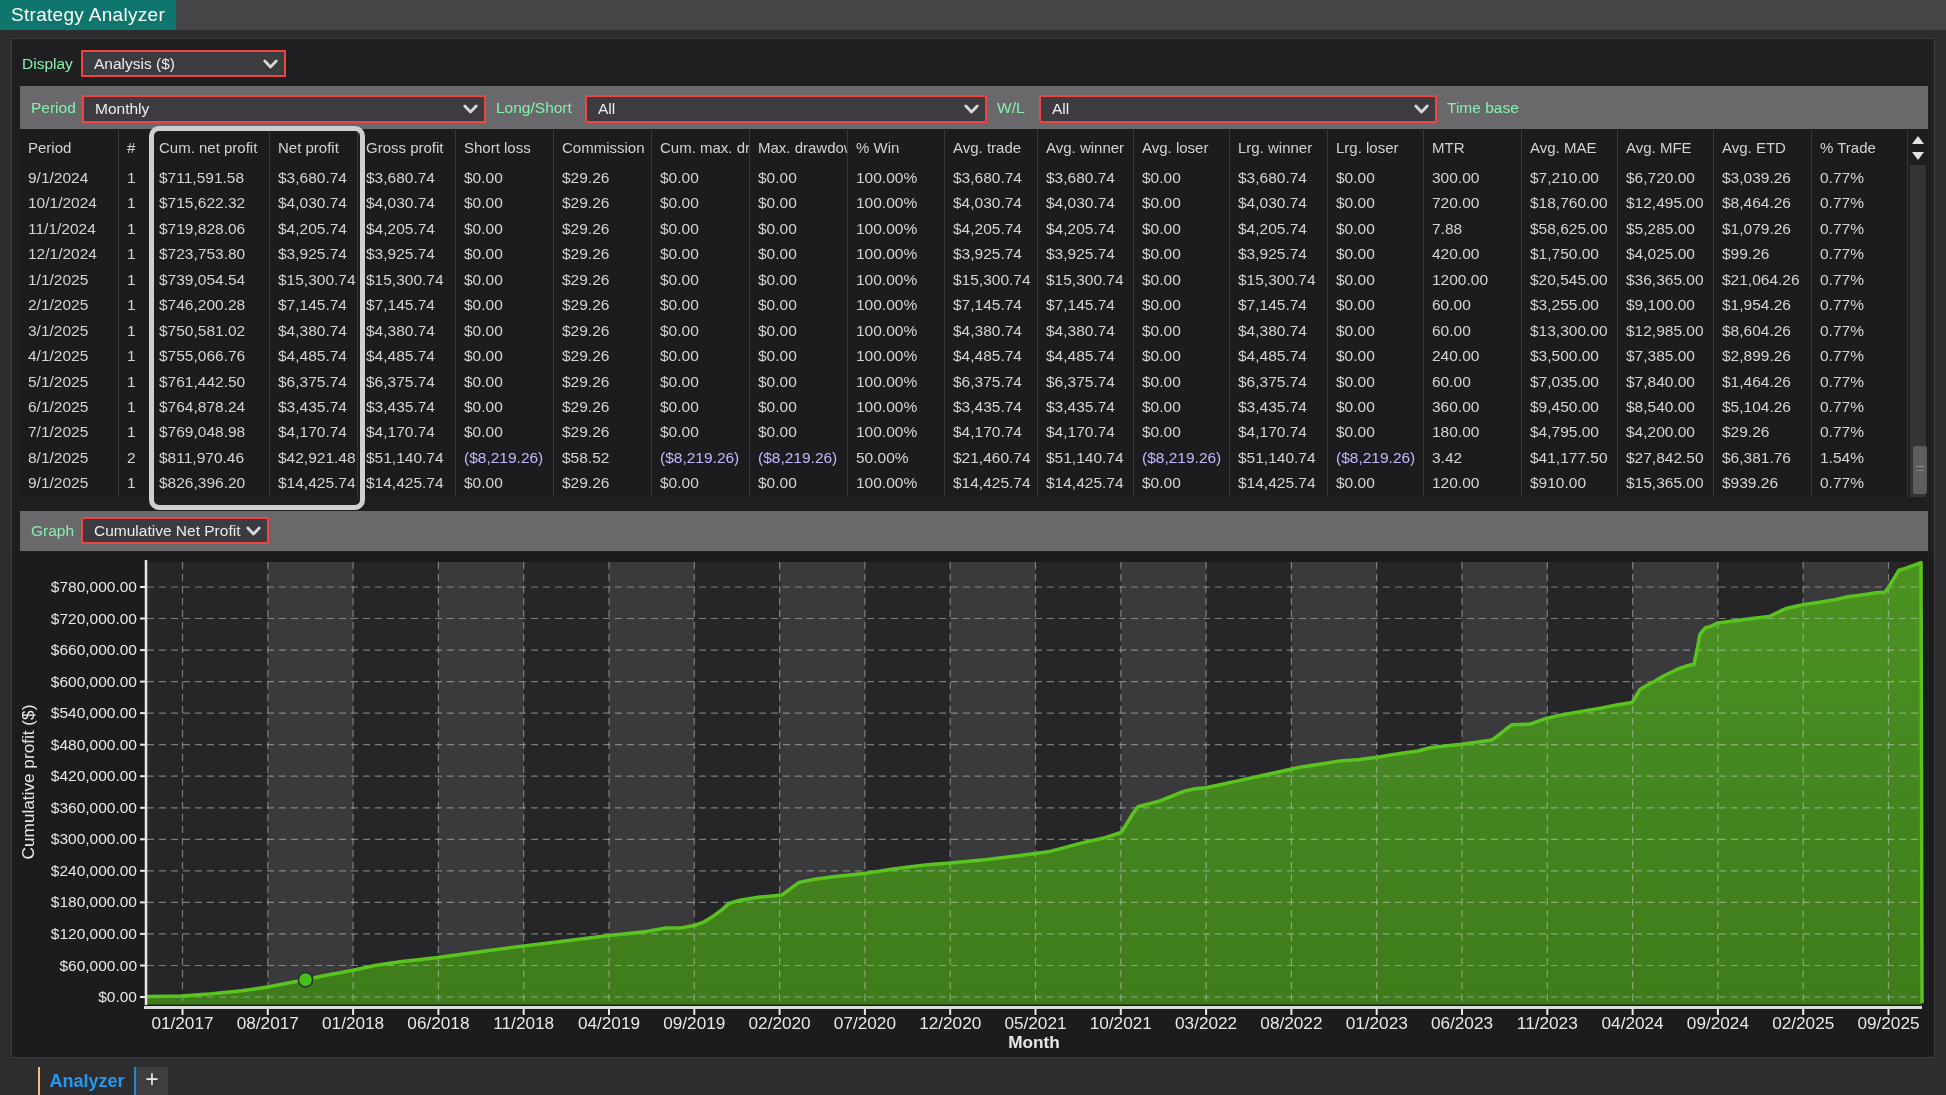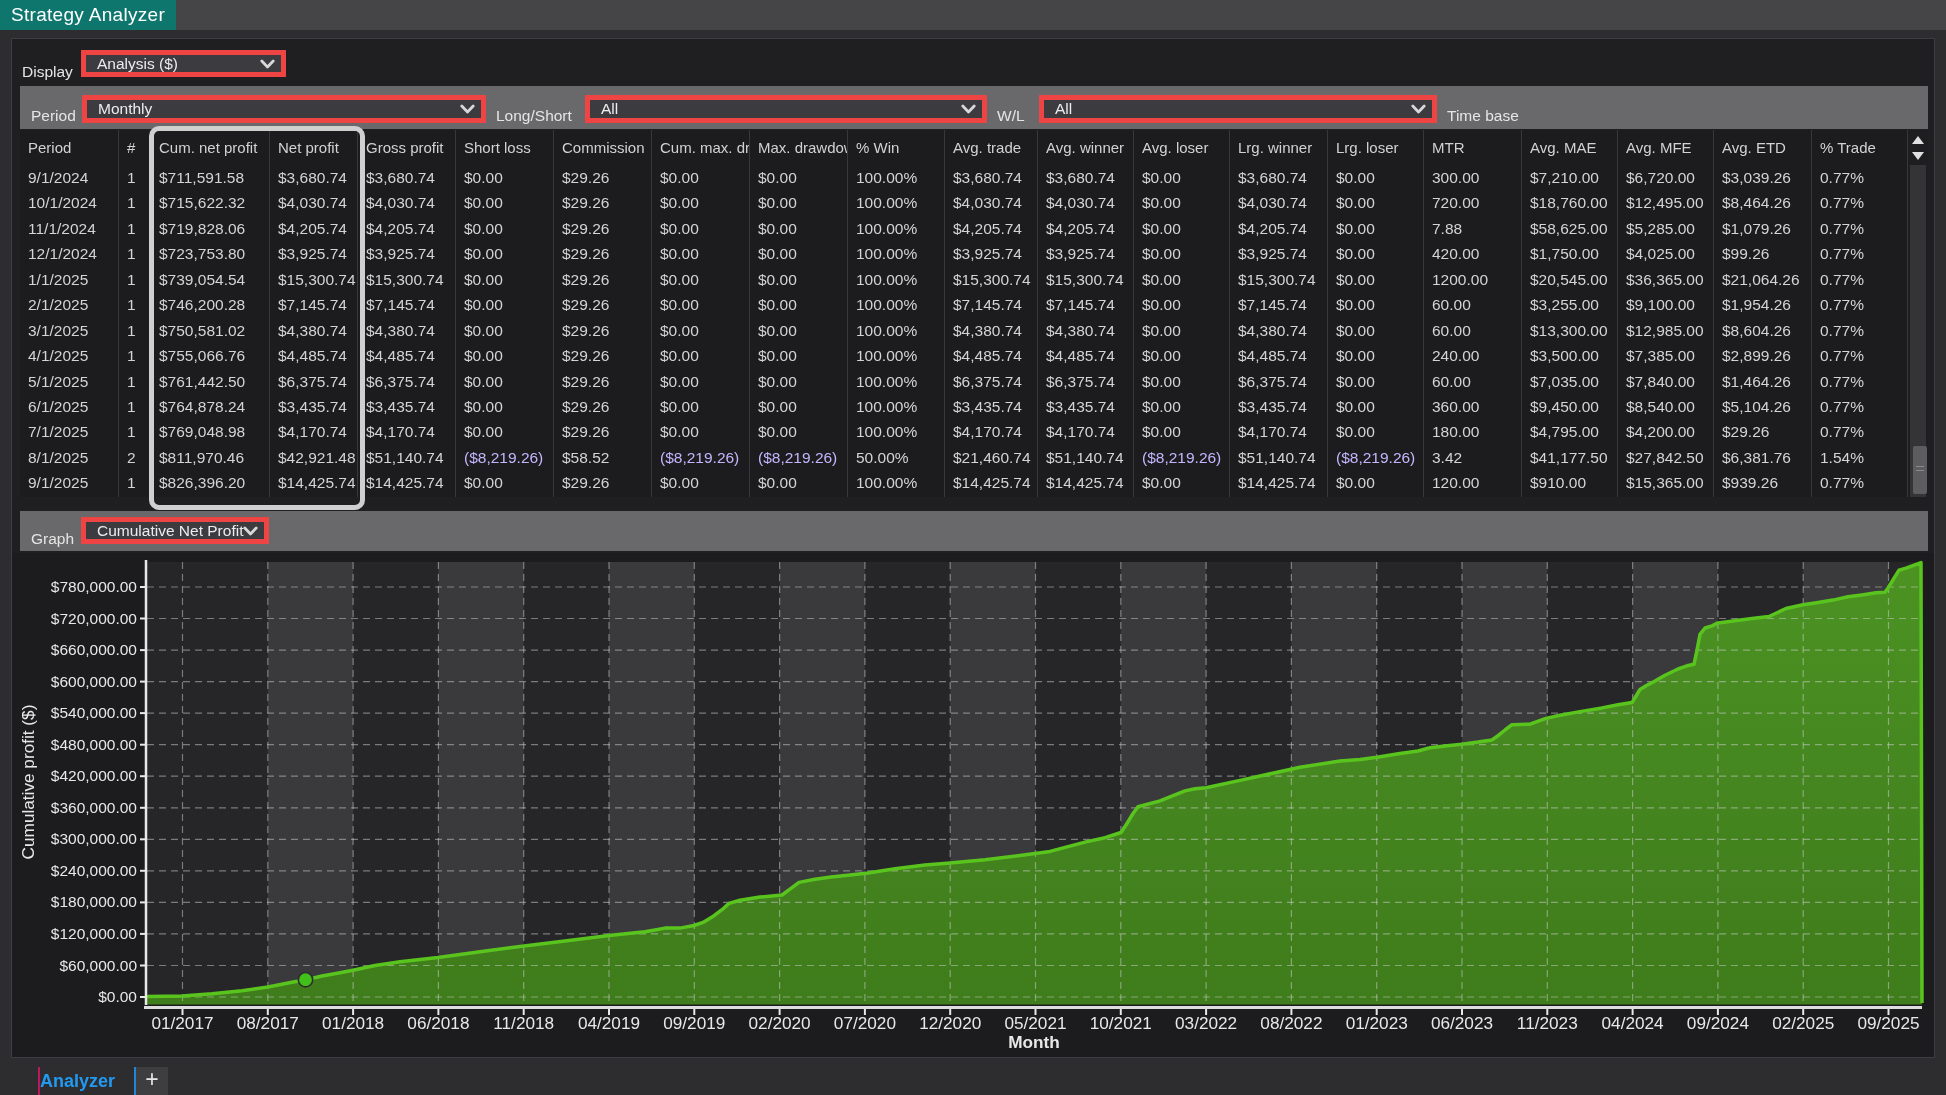--- a/index.html
+++ b/index.html
@@ -1,35 +1,35 @@
 <!DOCTYPE html>
 <html><head><meta charset="utf-8"><style>
 * { margin:0; padding:0; box-sizing:border-box; }
 html,body { width:1946px; height:1095px; background:#2d2d30; font-family:"Liberation Sans",sans-serif; overflow:hidden; position:relative; }
 .abs { position:absolute; }
 .topstrip { left:0; top:0; width:1946px; height:30px; background:#454548; }
 .otab { left:0; top:0; width:176px; height:30px; background:#0f766e; color:#fff; font-size:19px; line-height:29px; padding-left:11px; letter-spacing:0.3px; }
 .panel { left:11px; top:38px; width:1924px; height:1020px; background:#1f1f22; border:1px solid #3e3e42; }
-.lbl { color:#e5e5e5; font-size:15.5px;margin-top:8px; }
-.dd { position:absolute; background:#3b3b40; border:5px solid #ef4444; color:#ececec; font-size:15.5px; }
+.lbl { color:#86efac; font-size:15.5px; }
+.dd { position:absolute; background:#3b3b40; border:2px solid #ef4444; color:#ececec; font-size:15.5px; }
 .dd span { position:absolute; left:11px; top:50%; transform:translateY(-50%); white-space:nowrap; }
 .dd .ch { position:absolute; right:6px; top:50%; margin-top:-5px; }
 .gbar { position:absolute; background:#69696b; }
 .tbl { position:absolute; left:8px; top:91px; width:1888px; height:367px; display:flex; background:#1c1c1e; }
 .col { flex:none; border-right:1px solid #38383a; overflow:hidden; }
 .h { height:35px; line-height:36px; padding-left:8px; color:#d2d2d2; font-size:15px; white-space:nowrap; overflow:hidden; }
 .c { height:25.45px; line-height:25.45px; padding-left:8px; color:#d4d4d4; font-size:15.5px; white-space:nowrap; overflow:hidden; }
 .c.r { color:#c4b5fd; }
 .sbar { position:absolute; left:1896px; top:91px; width:20px; height:367px; background:#1e1e20; }
 .strack { position:absolute; left:2px; top:35px; width:16px; height:332px; background:#343437; }
 .sthumb { position:absolute; left:3px; top:281px; width:14px; height:48px; background:#5d5d5f; border-radius:2px; }
 .tri-u { position:absolute; left:3.5px; top:6px; width:0; height:0; border-left:6.5px solid transparent; border-right:6.5px solid transparent; border-bottom:8px solid #e0e0e0; }
 .tri-d { position:absolute; left:3.5px; top:22px; width:0; height:0; border-left:6.5px solid transparent; border-right:6.5px solid transparent; border-top:8px solid #e0e0e0; }
 .hibox { position:absolute; left:149px; top:126px; width:216px; height:384px; border:5px solid #cfcfcf; border-radius:10px; z-index:5; }
-.ftab { position:absolute; left:38px; top:1067px; width:98px; height:28px; border-left:2px solid #be185d; border-right:2px solid #1f87d4; color:#219af0; font-weight:bold; font-size:18px; text-align:left; line-height:28px; }
+.ftab { position:absolute; left:38px; top:1067px; width:98px; height:28px; border-left:2px solid #fdba74; border-right:2px solid #1f87d4; color:#219af0; font-weight:bold; font-size:18px; text-align:center; line-height:28px; }
 .ptab { position:absolute; left:136px; top:1067px; width:32px; height:28px; background:#3e3e41; color:#e8e8e8; font-size:23px; text-align:center; line-height:25px; font-weight:300; }
 </style></head>
 <body>
 <div class="abs topstrip"></div>
 <div class="abs otab">Strategy Analyzer</div>
 <div class="abs panel">
   <div class="abs lbl" style="left:10px;top:11px;line-height:27px;">Display</div>
   <div class="dd" style="left:69px;top:11px;width:205px;height:27px;">
       <span>Analysis ($)</span>
       <svg class="ch" width="15" height="11" viewBox="0 0 15 11">

